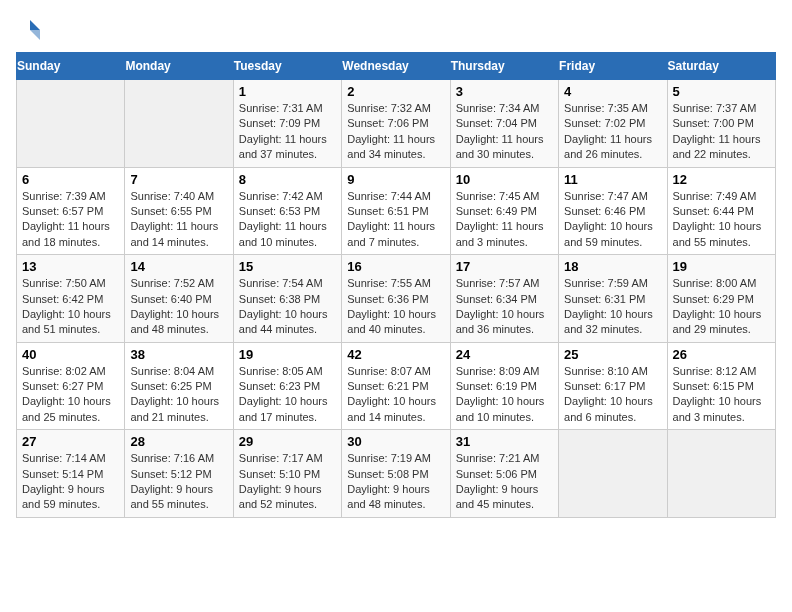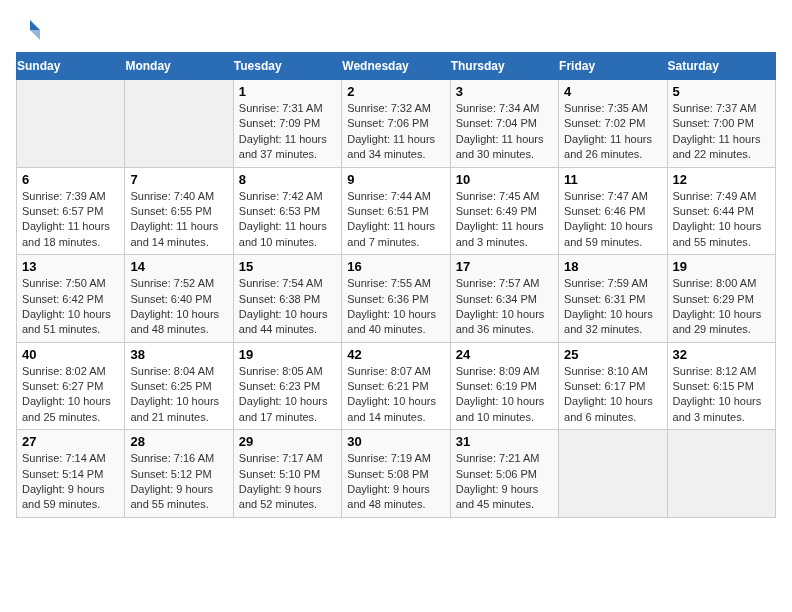--- a/index.html
+++ b/index.html
@@ -221,21 +221,21 @@
         </td>
         <td>
           <span class="day-num">24</span>
           <div class="day-info">Sunrise: 8:09 AM<br>Sunset: 6:19 PM<br>Daylight: 10 hours and 10 minutes.</div>
         </td>
         <td>
           <span class="day-num">25</span>
           <div class="day-info">Sunrise: 8:10 AM<br>Sunset: 6:17 PM<br>Daylight: 10 hours and 6 minutes.</div>
         </td>
         <td>
-          <span class="day-num">32</span>
+          <span class="day-num">26</span>
           <div class="day-info">Sunrise: 8:12 AM<br>Sunset: 6:15 PM<br>Daylight: 10 hours and 3 minutes.</div>
         </td>
       </tr>
       <tr>
         <td>
           <span class="day-num">27</span>
           <div class="day-info">Sunrise: 7:14 AM<br>Sunset: 5:14 PM<br>Daylight: 9 hours and 59 minutes.</div>
         </td>
         <td>
           <span class="day-num">28</span>

